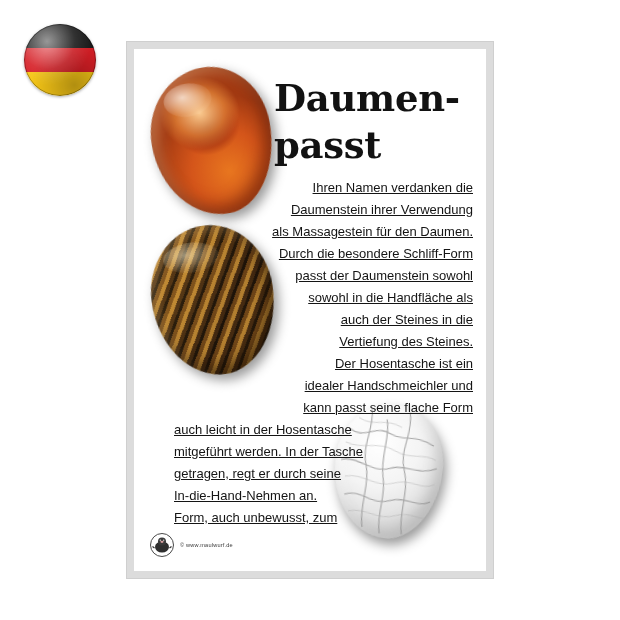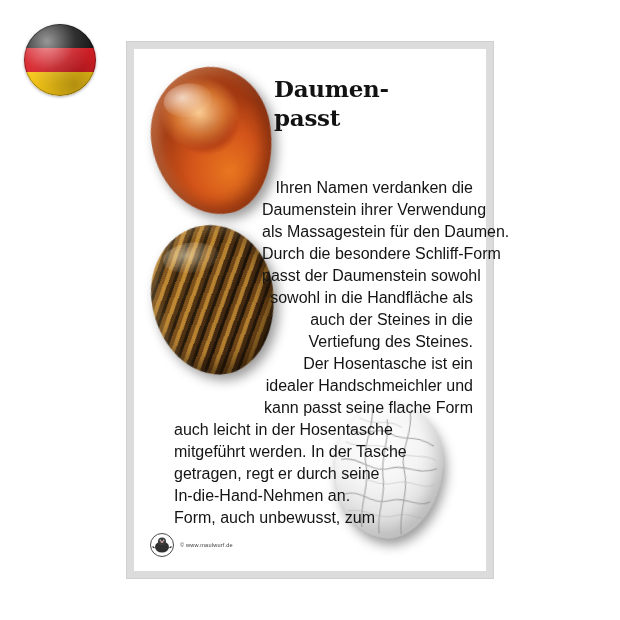--- a/index.html
+++ b/index.html
@@ -80,21 +80,21 @@
   }
 
   
   .title {
     position: absolute;
     left: 140px;
     top: 26px;
     width: 205px;
     font-family: "DejaVu Serif", "Liberation Serif", serif;
     font-weight: bold;
-    font-size: 23px;
+    font-size: 37px;
     line-height: 1.26;
     color: #121212;
     letter-spacing: -0.3px;
   }
   .title .l2 { display: block; }
 
   .text-col-top {
     position: absolute;
     left: 128px;
     top: 128px;
@@ -106,23 +106,24 @@
     left: 16px;
     top: 128px;
     width: 323px;
     text-align: left;
     margin-left: 24px;
   }
 
   .tline {
     display: block;
     white-space: nowrap;
-    font-size: 16px;
+    font-size: 13px;
     line-height: 22px;
     color: #141414;
+    text-decoration: underline;
   }
 
   
   .stone {
     position: absolute;
     filter: drop-shadow(4px 6px 6px rgba(0,0,0,0.40));
   }
 
   
   .stone-carnelian {

